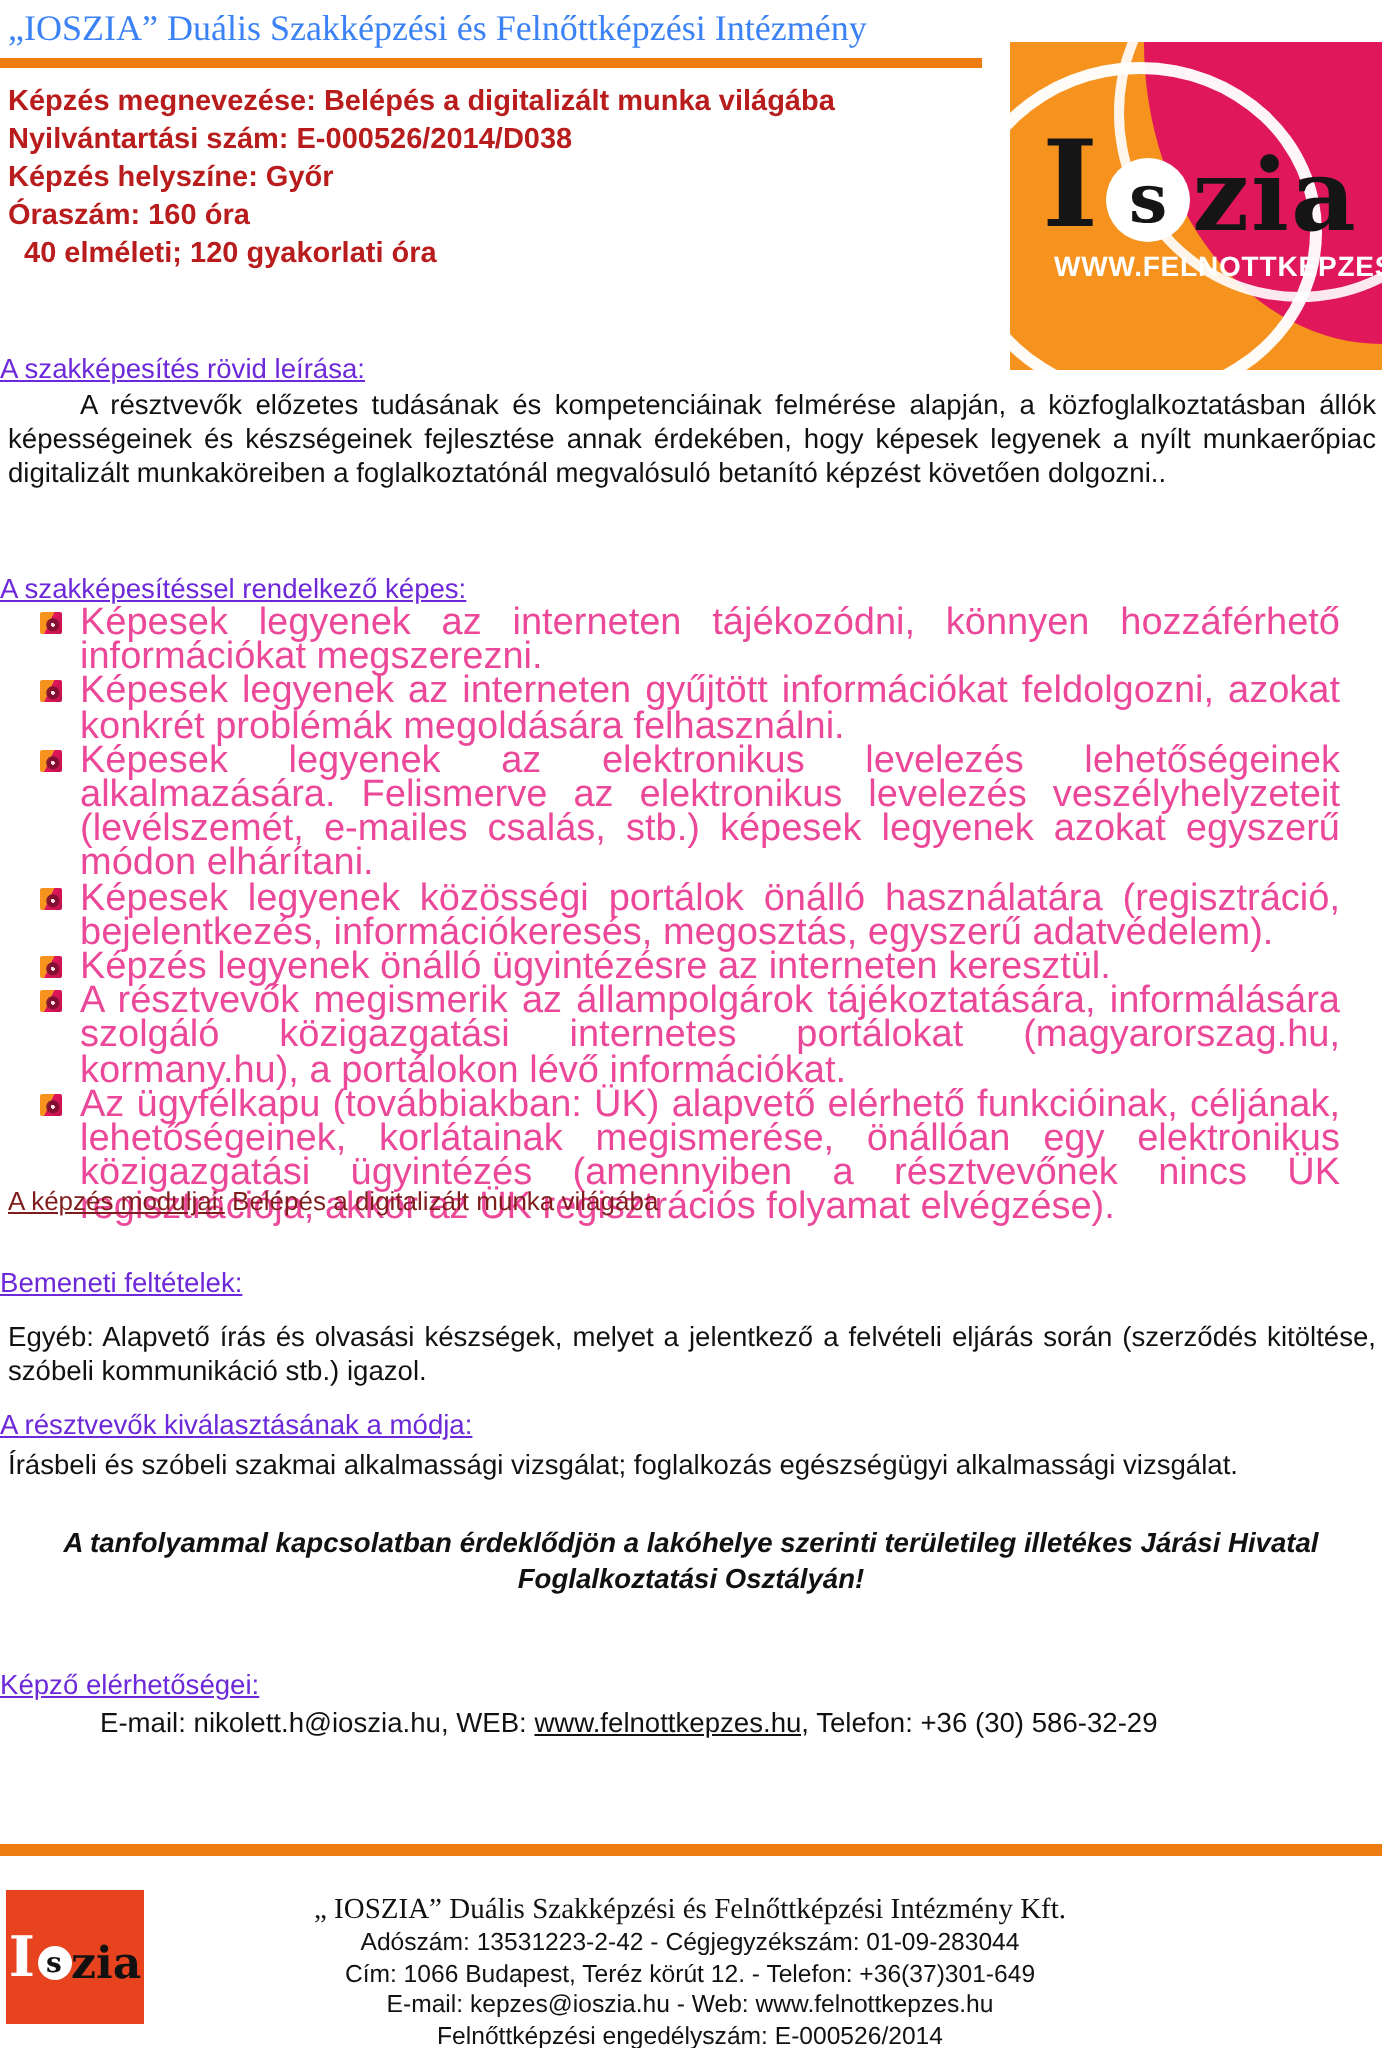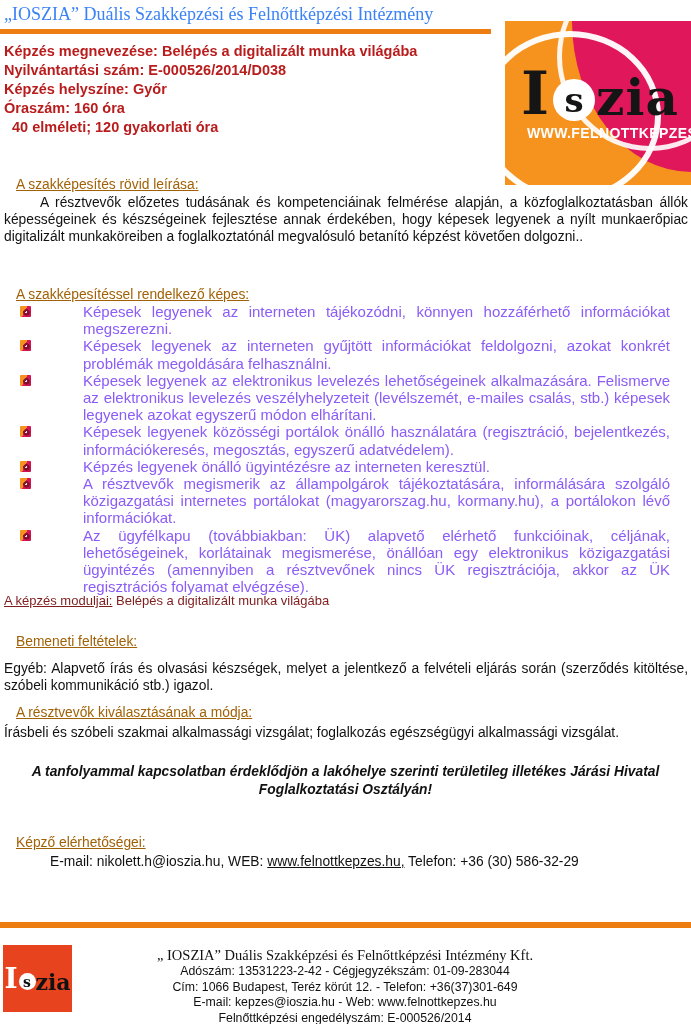--- a/index.html
+++ b/index.html
@@ -55,40 +55,40 @@
     font-weight:bold; font-size:14px; letter-spacing:.4px;
   }
 
   
   .info-block { position:absolute; top:42px; left:4px; width:500px; }
   .info-line { font-weight:bold; font-size:14.5px; line-height:19px; color:#b91c1c; }
   .info-line.indent { padding-left:8px; }
 
   
   .sec-heading {
-    position:absolute; left:16px; font-size:13.8px; color:#a16207;
+    position:absolute; left:0; font-size:13.8px; color:#6d28d9;
     text-decoration:underline;
   }
   .sec-body {
     position:absolute; left:4px; width:684px; font-size:13.8px;
     line-height:17px; text-align:justify; color:#111;
   }
   .desc-body { text-indent:36px; }
 
   
   .comp-list { position:absolute; top:303px; left:4px; width:666px; list-style:none; }
   .comp-list li { display:flex; align-items:flex-start; }
   .blt {
     flex:0 0 11px; width:11px; height:11px; margin:3px 9px 0 16px;
     background:
       radial-gradient(circle at 58% 58%, rgba(255,255,255,.85) 0 1px, rgba(122,14,46,.9) 1px 3px, transparent 3.5px),
       linear-gradient(115deg, #F6921E 45%, #E0175B 45%, #C01048 100%);
     border-radius:1px;
   }
-  .blt-text { flex:1; font-size:15px; line-height:17.2px; text-align:justify; color:#8b5cf6;margin-left:43px; }
+  .blt-text { flex:1; font-size:19px; line-height:17.2px; text-align:justify; color:#ec4899; }
 
   
   .modules-line { position:absolute; top:593px; left:4px; font-size:13px; color:#7f1d1d; }
   .modules-line .u { text-decoration:underline; }
 
   
   .notice {
     position:absolute; top:763px; left:10px; width:671px;
     font-size:13.8px; line-height:18px; font-weight:bold; font-style:italic;
     text-align:center; color:#111;

